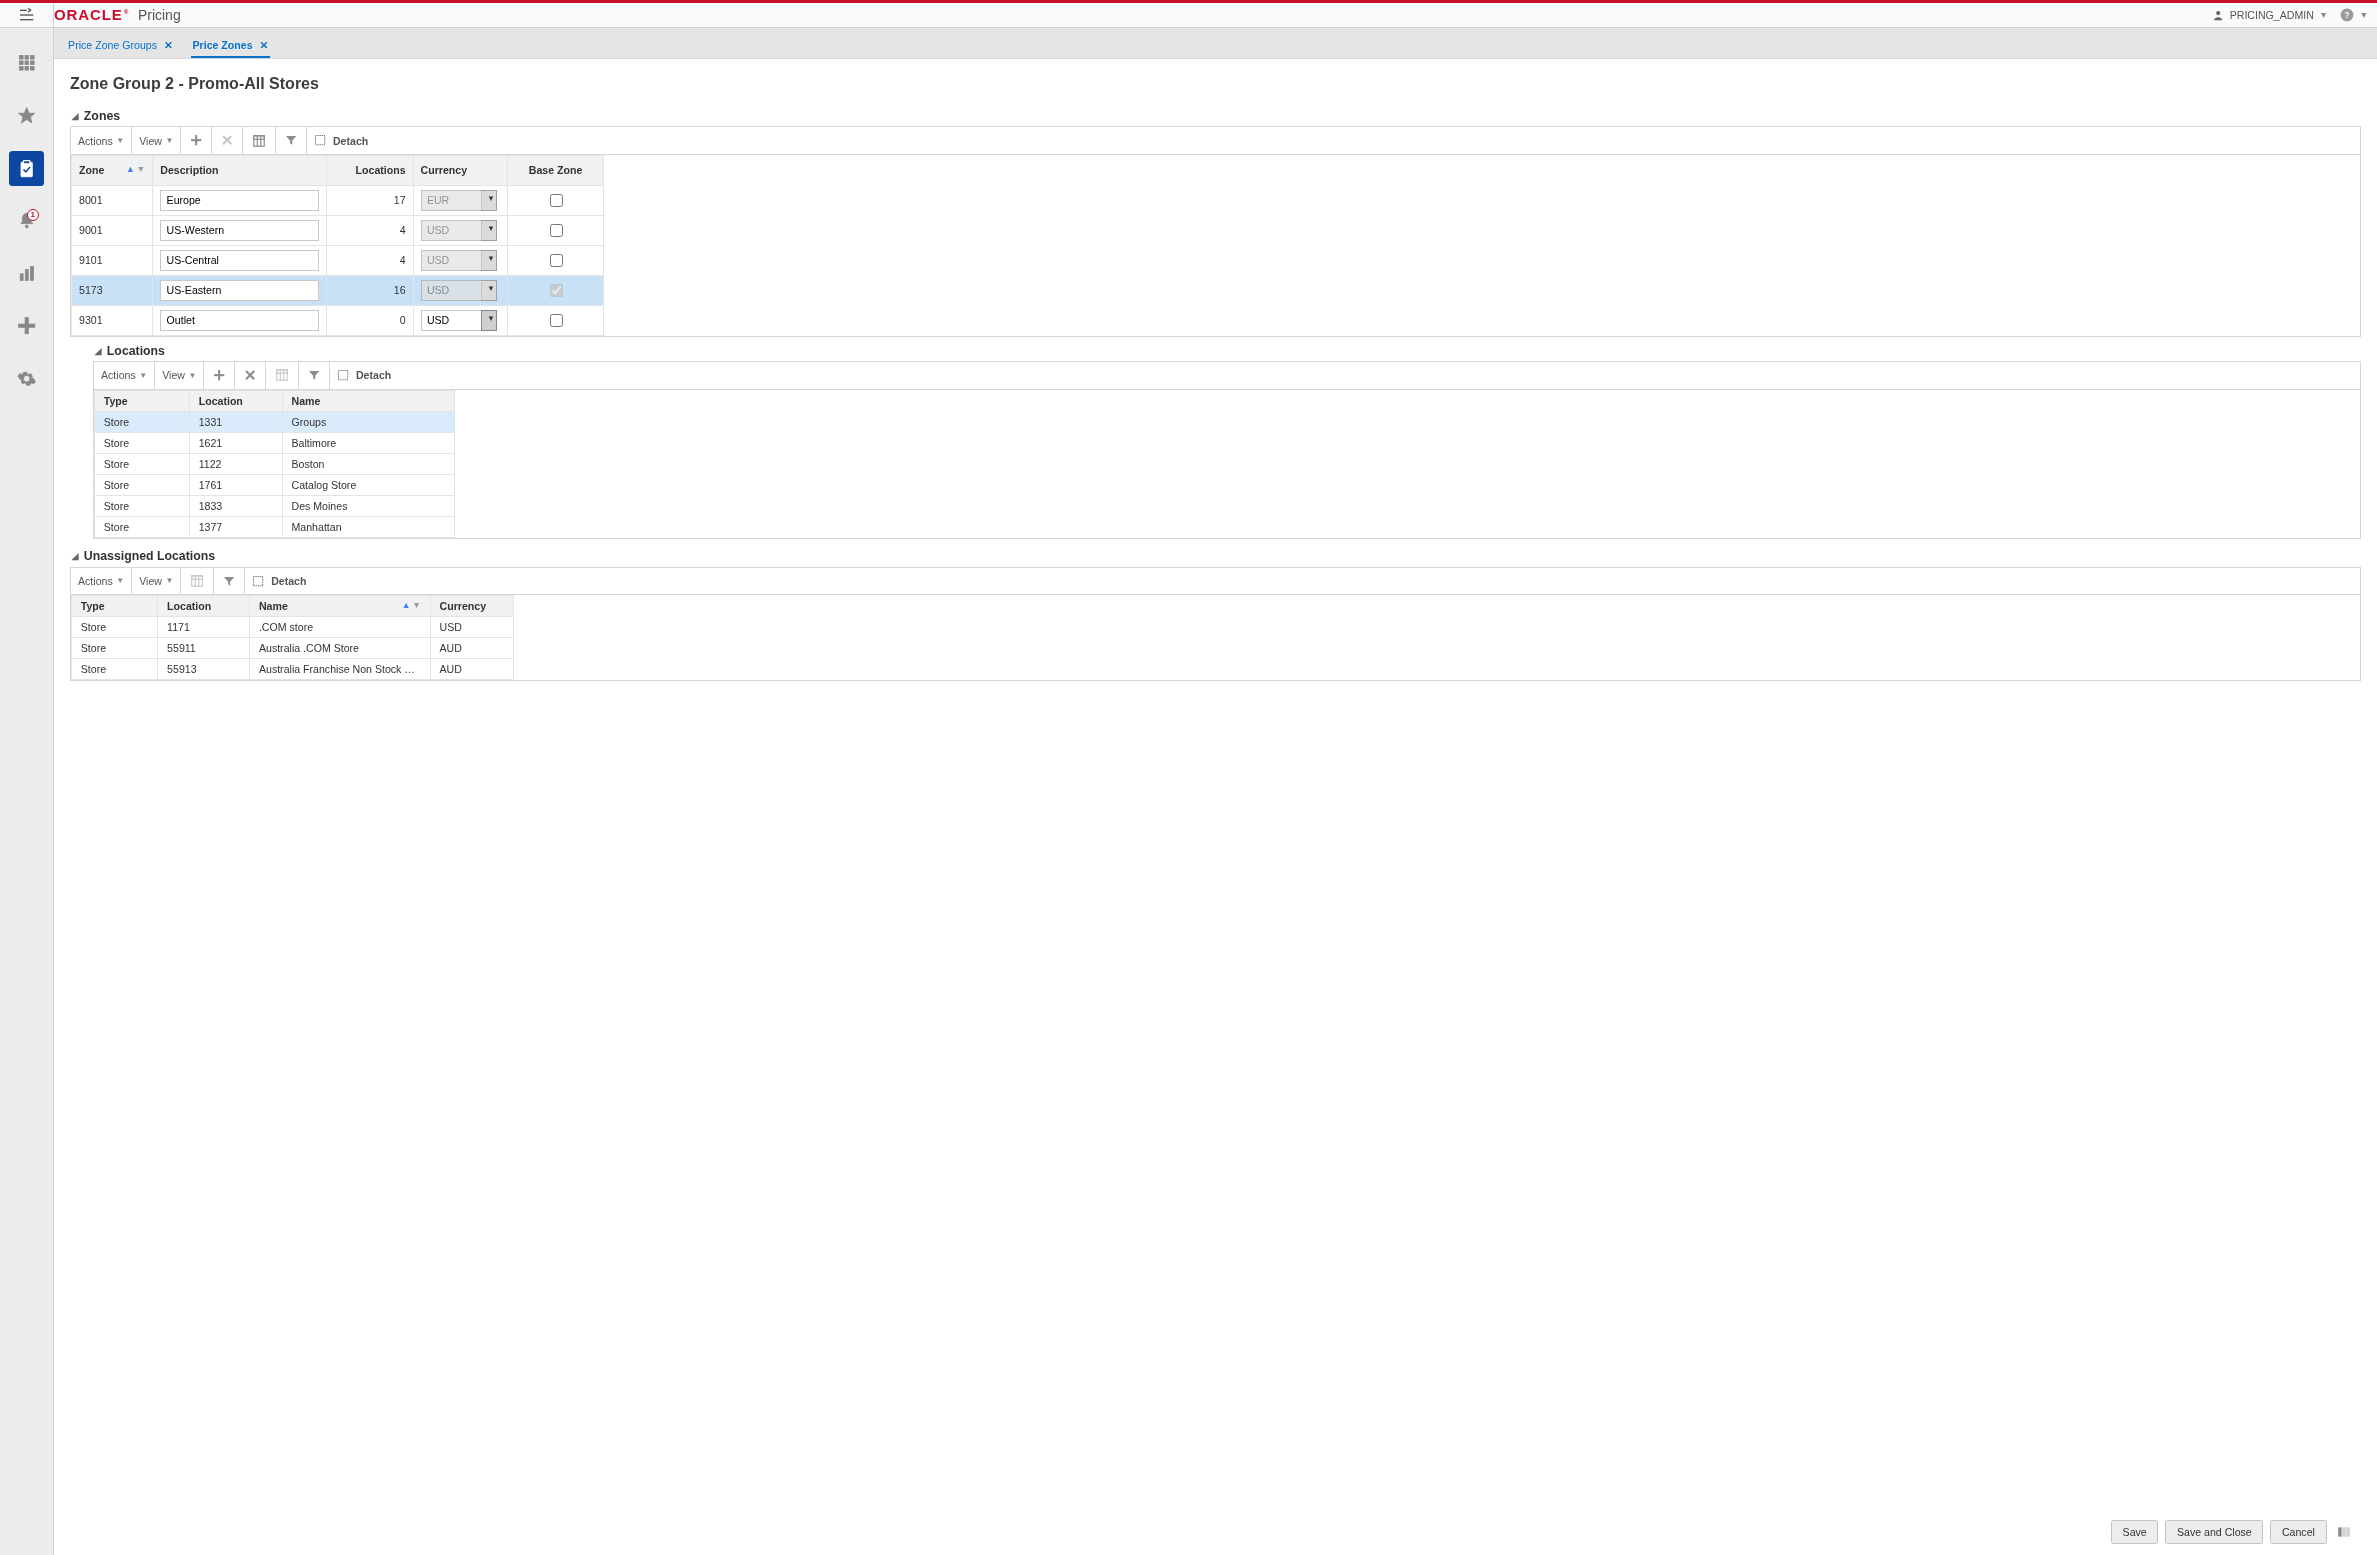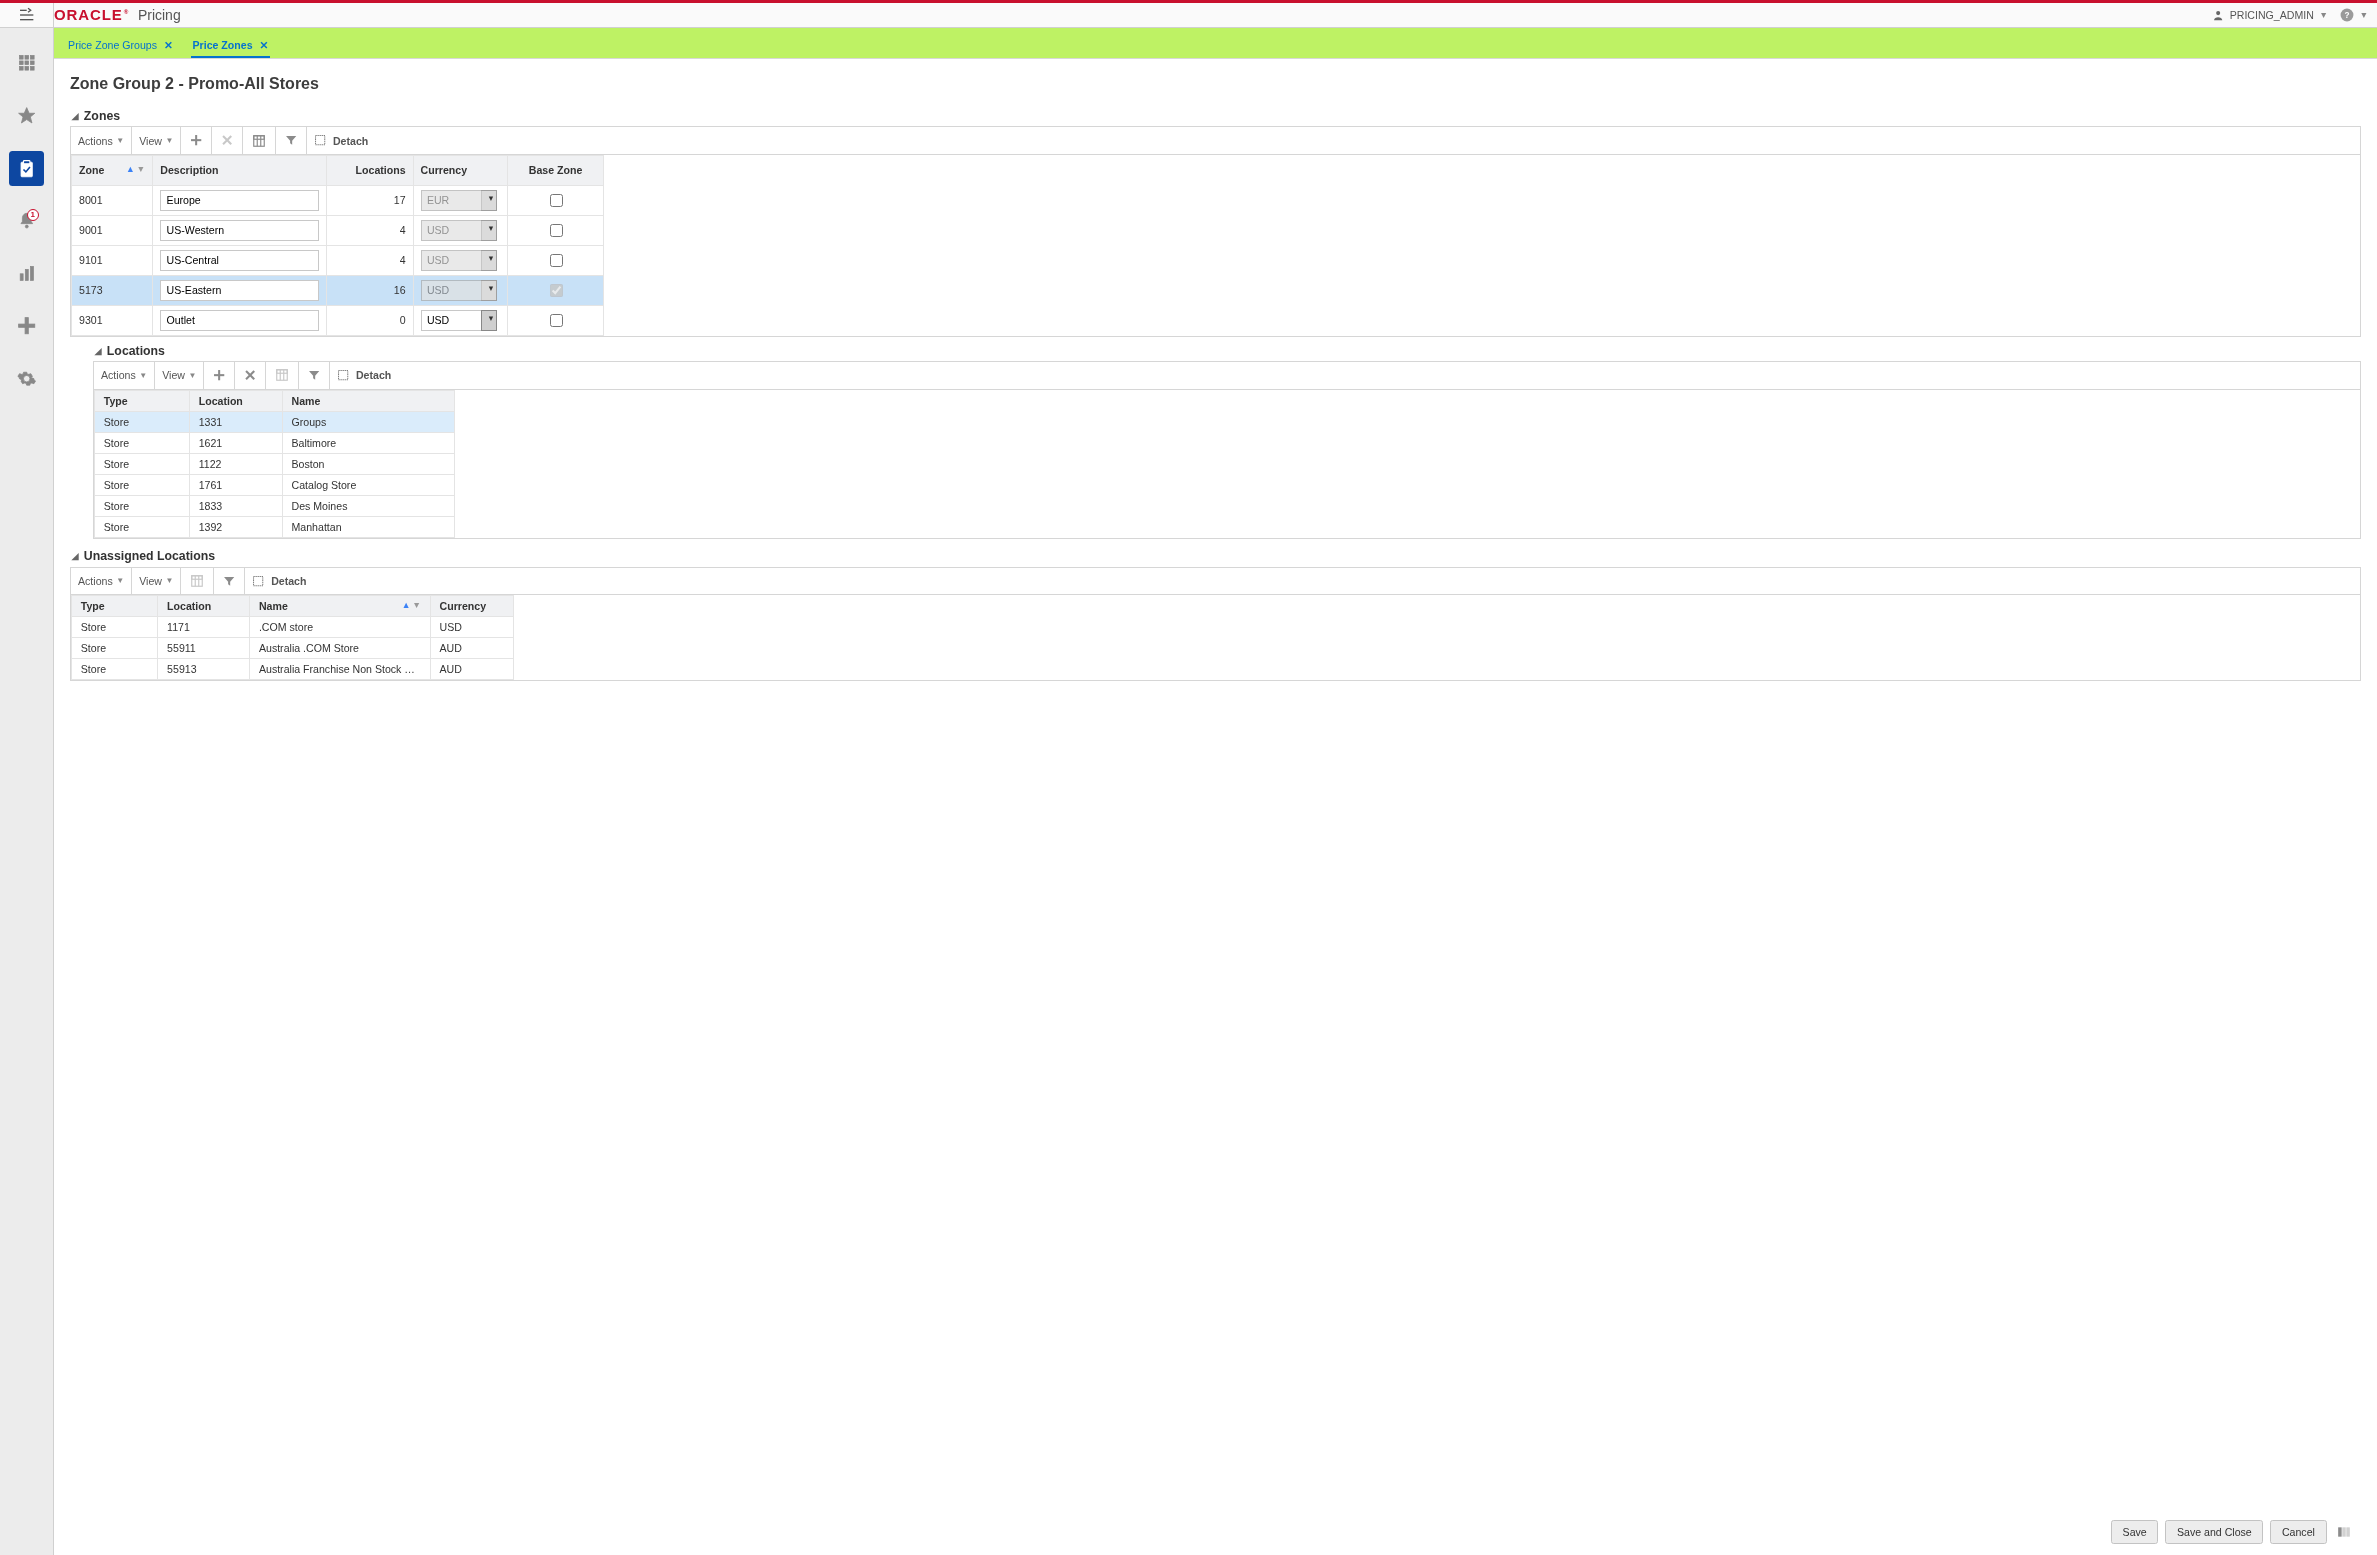--- a/index.html
+++ b/index.html
@@ -46,21 +46,21 @@
   .rail-item{width:35px;height:35px;margin:8.8px 0;display:flex;align-items:center;justify-content:center;color:#888;cursor:pointer;border-radius:3.5px}
   .rail-item.selected{background:#0d47a1;color:#fff}
   .rail-item svg{stroke:currentColor;fill:currentColor}
   .rail-bell-wrap{position:relative}
   .badge{position:absolute;top:-2.6px;right:-3.5px;background:#fff;border:0.9px solid var(--red);color:var(--red);font-size:8px;width:12.3px;height:12.3px;line-height:10.6px;border-radius:50%;text-align:center;font-weight:bold}
 
   
   .content{flex:1;display:flex;flex-direction:column;min-width:0}
 
   
-  .tabs{background:#bef264;border-bottom:0.9px solid #d8d8d8;padding:5.3px 12.3px 0 12.3px;display:flex;gap:16px;align-items:flex-end}
+  .tabs{background:#e5e5e5;border-bottom:0.9px solid #d8d8d8;padding:5.3px 12.3px 0 12.3px;display:flex;gap:16px;align-items:flex-end}
   .tab{display:flex;align-items:center;gap:7px;padding:5.3px 1.8px;color:var(--blue);font-size:10.6px;cursor:pointer;border-bottom:2.2px solid transparent}
   .tab.active{border-bottom-color:var(--blue);font-weight:bold}
   .tab-x{color:var(--blue);font-weight:bold;cursor:pointer}
 
   
   .page{padding:10.6px 16px 62px 16px}
   .page-title{font-size:16px;font-weight:700;color:#3d3d3d;margin:5.3px 0 16px 0}
 
   
   .sect{margin-bottom:10.6px}
@@ -429,21 +429,21 @@
                       <td class="lcol-loc">1761</td>
                       <td class="lcol-name">Catalog Store</td>
                     </tr>
                     <tr>
                       <td class="lcol-type">Store</td>
                       <td class="lcol-loc">1833</td>
                       <td class="lcol-name">Des Moines</td>
                     </tr>
                     <tr>
                       <td class="lcol-type">Store</td>
-                      <td class="lcol-loc">1392</td>
+                      <td class="lcol-loc">1377</td>
                       <td class="lcol-name">Manhattan</td>
                     </tr>
                   </tbody>
               </table>
             </div>
           </div>
         </div>
       </div>
 
       <div class="sect">

